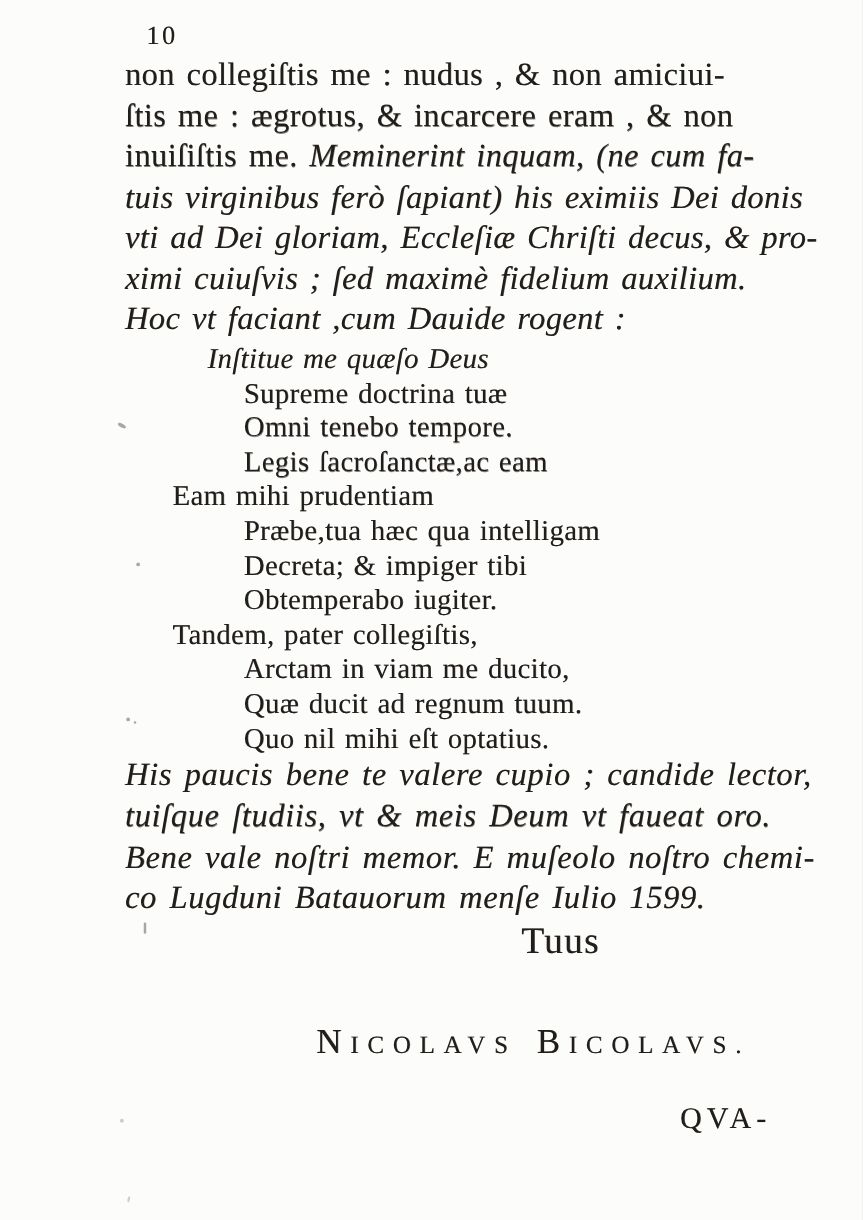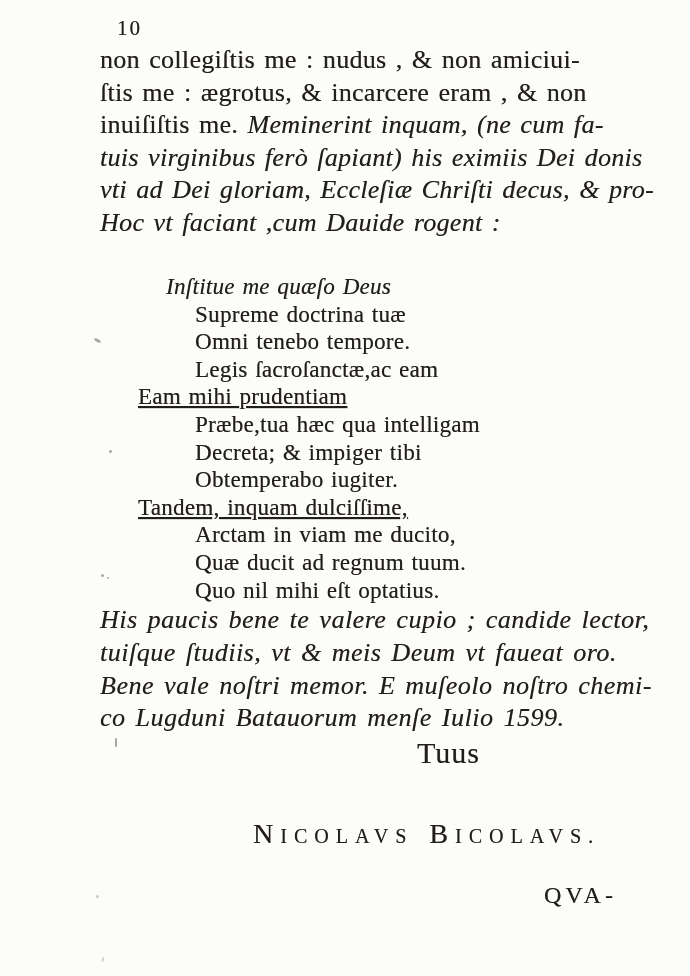--- a/index.html
+++ b/index.html
@@ -27,21 +27,21 @@
   }
   .it { font-style:italic; }
 
   .poem {
     position:absolute; left:100px; top:273px; width:500px;
     font-size:23px; line-height:27.6px;
     letter-spacing:0.3px; word-spacing:1.5px;
     white-space:nowrap;
   }
   .p1 { padding-left:66px;font-style:italic; }   
-  .pA { padding-left:38px;text-decoration:underline; }   
+  .pA { padding-left:38px; }   
   .pB { padding-left:95px; }   
 
   .closing {
     position:absolute; left:100px; top:604px; width:545px;
     font-style:italic;
     font-size:26px; line-height:32.8px;
     word-spacing:3px; letter-spacing:0.5px;
     white-space:nowrap;
   }
 
@@ -79,33 +79,34 @@
 <div class="page">
 
   <div class="pageno ink">10</div>
 
   <div class="para1 ink">
     <div>non collegiſtis me : nudus , &amp; non amiciui-</div>
     <div>ſtis me : ægrotus, &amp; incarcere  eram , &amp; non</div>
     <div><span>inuiſiſtis me. </span><span class="it">Meminerint inquam, (ne cum fa-</span></div>
     <div class="it">tuis virginibus ferò ſapiant) his eximiis Dei donis</div>
     <div class="it">vti ad Dei gloriam, Eccleſiæ Chriſti decus, &amp; pro-</div>
+    <div class="it">ximi cuiuſvis ; ſed maximè fidelium auxilium.</div>
     <div class="it">Hoc vt faciant ,cum Dauide rogent :</div>
   </div>
 
   <div class="poem ink">
     <div class="p1">Inſtitue me quæſo Deus</div>
     <div class="pB">Supreme doctrina tuæ</div>
     <div class="pB">Omni tenebo tempore.</div>
     <div class="pB">Legis ſacroſanctæ,ac eam</div>
     <div class="pA">Eam mihi prudentiam</div>
     <div class="pB">Præbe,tua hæc qua intelligam</div>
     <div class="pB">Decreta; &amp; impiger tibi</div>
     <div class="pB">Obtemperabo iugiter.</div>
-    <div class="pA">Tandem, inquam dulciſſime,</div>
+    <div class="pA">Tandem, pater collegiſtis,</div>
     <div class="pB">Arctam in viam me ducito,</div>
     <div class="pB">Quæ ducit ad regnum tuum.</div>
     <div class="pB">Quo nil mihi eſt optatius.</div>
   </div>
 
   <div class="closing ink">
     <div>His paucis bene te valere cupio ; candide lector,</div>
     <div>tuiſque ſtudiis, vt &amp; meis Deum vt faueat oro.</div>
     <div>Bene vale noſtri memor. E muſeolo noſtro chemi-</div>
     <div>co Lugduni  Batauorum menſe Iulio 1599.</div>

